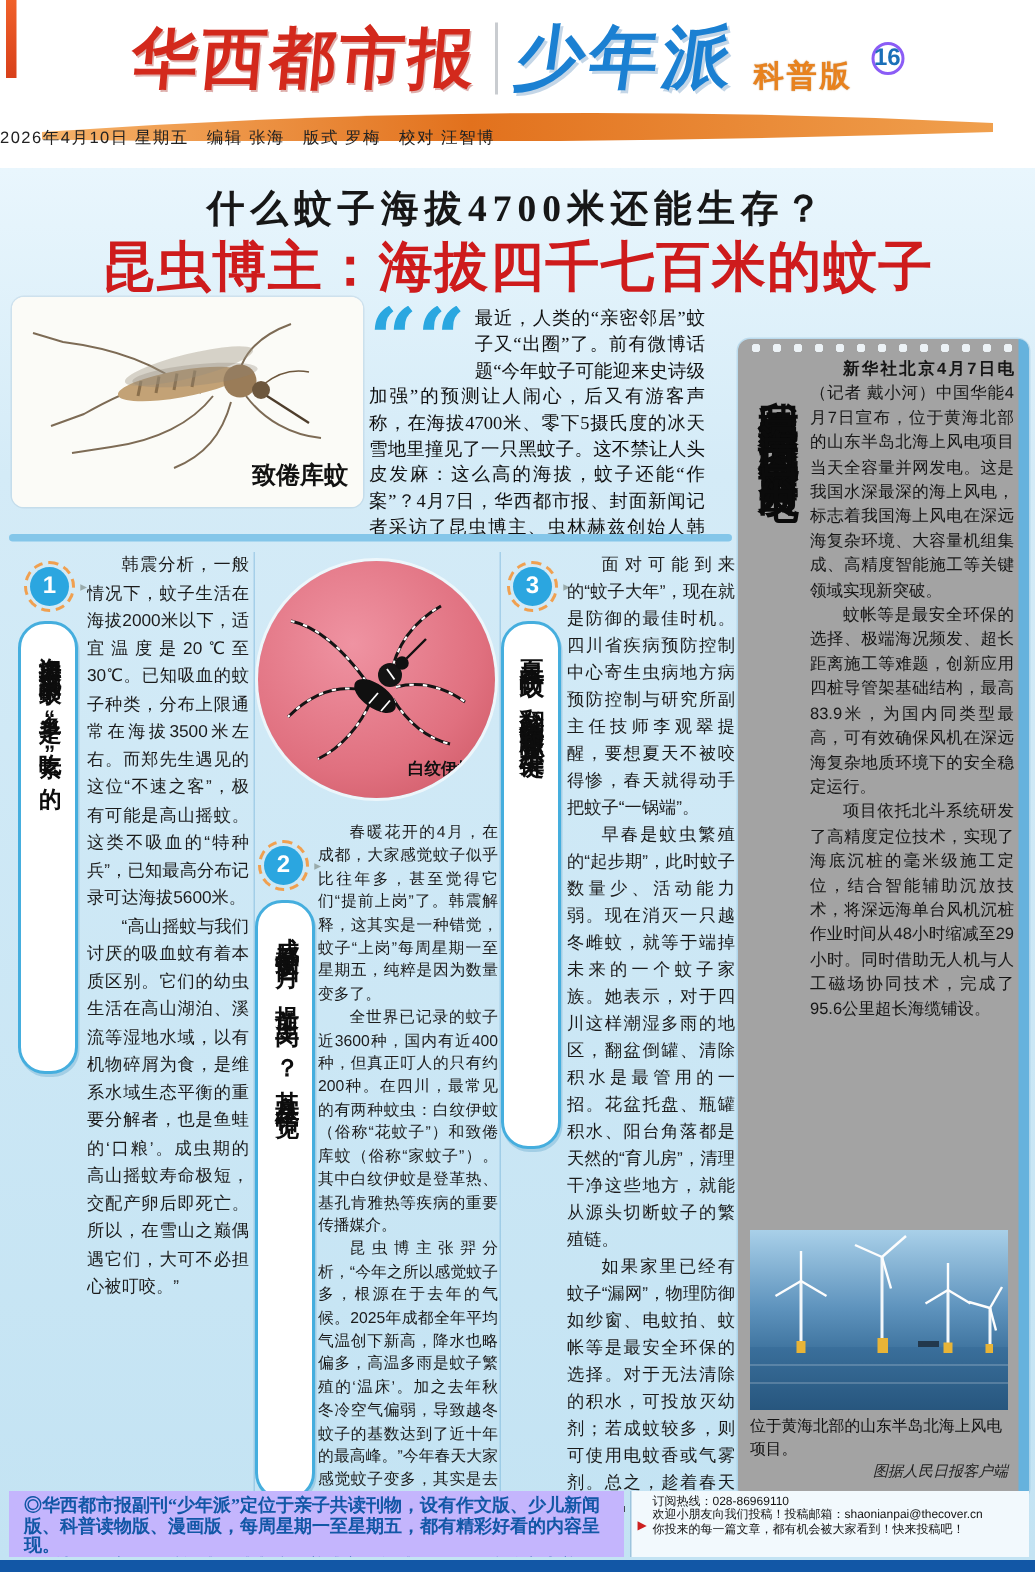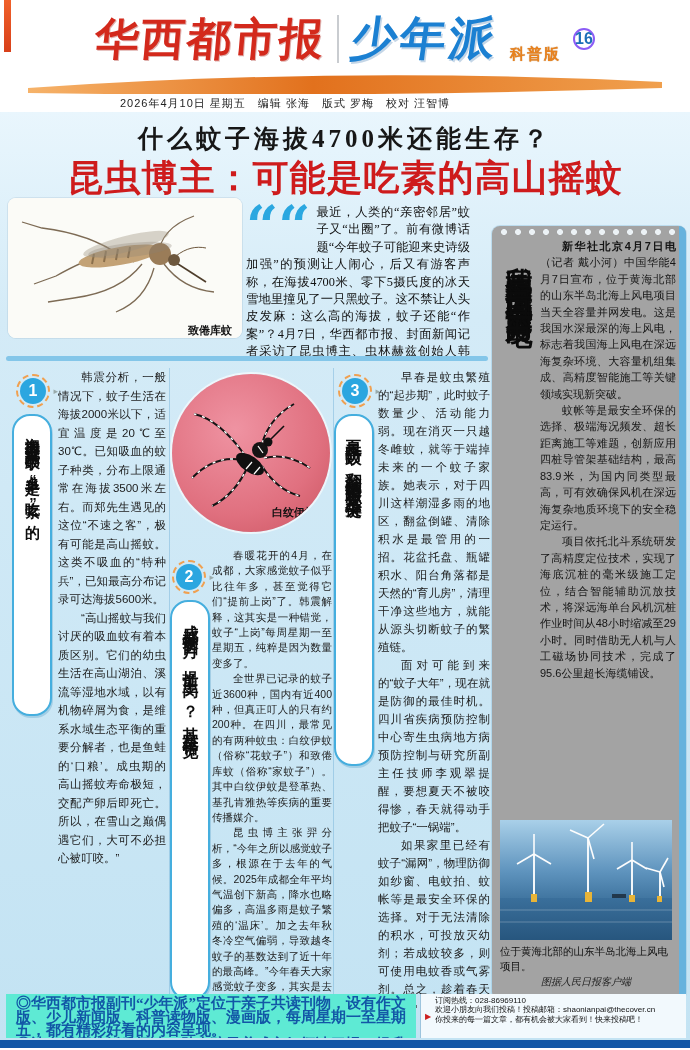--- a/index.html
+++ b/index.html
@@ -6,33 +6,33 @@
   html,body{width:690px;height:1050px;background:#fff;overflow:hidden}
   body{font-family:"Liberation Sans",sans-serif;position:relative;color:#1a1a1a}
   .abs{position:absolute}
 
   
   #corner-mark{left:4px;top:0;width:7px;height:52px;background:linear-gradient(#f0612a,#d8401a)}
   #masthead{left:0;top:8px;width:690px;display:flex;align-items:center;justify-content:center;gap:12px}
   .paper-name{font-family:"DejaVu Serif","Liberation Serif",serif;font-weight:bold;font-size:44px;color:#d3291c;transform:skewX(-5deg);letter-spacing:2px;text-shadow:1px 1px 0 rgba(160,30,20,.35)}
   .mast-divider{width:2px;height:48px;background:#c9ccd0}
   .supplement-name{font-weight:900;font-size:46px;color:#1b80d2;transform:skewX(-8deg);letter-spacing:3px;text-shadow:2px 2px 0 rgba(20,90,160,.25)}
-  .edition-tag{font-weight:bold;font-size:15px;color:#e8821e;letter-spacing:2px;align-self:flex-end;margin-bottom:6px;text-shadow:0 0 1px #b85;}
+  .edition-tag{font-weight:bold;font-size:20px;color:#e8821e;letter-spacing:2px;align-self:flex-end;margin-bottom:6px;text-shadow:0 0 1px #b85;}
   .page-badge{align-self:flex-end;margin-bottom:20px;width:22px;height:22px;border:2px solid #8b5cf6;border-radius:50%;color:#1b6fb8;font-weight:bold;font-size:16px;display:flex;align-items:center;justify-content:center}
   #swoosh{left:28px;top:74px;width:634px;height:20px}
-  #dateline{left:0;top:96px;width:570px;text-align:center;font-size:11px;letter-spacing:1px;color:#222}
+  #dateline{left:0;top:84px;width:570px;text-align:left;font-size:11px;letter-spacing:1px;color:#222}
 
   
   #main-bg{left:0;top:112px;width:690px;height:928px;background:linear-gradient(180deg,#e9f6fd 0%,#d4ebf7 22%,#c3e3f3 100%)}
   #kicker{left:0;top:122px;width:690px;text-align:center;font-family:"Liberation Serif",serif;font-weight:600;font-size:25px;letter-spacing:4px;color:#171717}
   #main-headline{left:0;top:154px;width:690px;text-align:center;font-weight:900;font-size:36px;letter-spacing:1px;color:#ce1b1c}
 
   
   #photo-culex{left:8px;top:198px;width:234px;height:140px;background:#fcfcf9;border-radius:8px;overflow:hidden;box-shadow:0 0 0 1px rgba(150,180,200,.25)}
-  #photo-culex .cap{position:absolute;right:10px;bottom:0;font-size:11px;font-weight:bold;color:#111}
+  #photo-culex .cap{position:absolute;right:10px;bottom:10px;font-size:16px;font-weight:bold;color:#111}
   #lead-quote{left:246px;top:204px;width:224px;height:152px;font-family:"Liberation Serif",serif;font-size:12.3px;line-height:17.4px;text-align:justify;color:#101010;overflow:hidden}
   #lead-quote .qmark{float:left;font-family:"DejaVu Serif",serif;font-size:56px;line-height:40px;color:#2aa7e0;margin:2px 6px 0 0;font-weight:bold}
   #lead-divider{left:6px;top:356px;width:482px;height:5px;background:#84c6e9;border-radius:3px}
   .vrule{width:1px;top:368px;height:634px;background:rgba(110,175,215,.45)}
 
   
   .sec-badge{width:34px;height:34px;border-radius:50%;border:2px dashed #f0a050;background:transparent;display:flex;align-items:center;justify-content:center}
   .sec-badge .n{width:26px;height:26px;border-radius:50%;background:#2ba6e0;color:#fff;font-weight:bold;font-size:16px;display:flex;align-items:center;justify-content:center}
   .sec-badge .ptr{position:absolute;right:-10px;top:10px;font-size:9px;color:#9aa}
   .pill{background:#fff;border:2px solid #45aede;border-radius:18px;font-weight:900;color:#0d0d0d;padding:10px 0;display:flex;justify-content:center;overflow:hidden;box-shadow:1px 2px 0 rgba(90,160,200,.35)}
@@ -55,24 +55,24 @@
 
   
   #sidebar{left:492px;top:226px;width:194px;height:774px;background:#a3a3a3;border-radius:8px;box-shadow:0 0 0 1px rgba(140,190,220,.4)}
   #sidebar .edge{position:absolute;right:0;top:0;width:7px;height:100%;background:#66b2dd;border-radius:0 8px 8px 0}
   #sidebar .perf{position:absolute;left:6px;top:2px;width:180px;height:8px;background:radial-gradient(circle 3px at 6px 4px,#f4fbff 95%,transparent) 0 0/14px 8px repeat-x;opacity:.9}
   #sidebar-title{position:absolute;left:5px;top:20px;width:40px;height:742px;font-size:27px;font-weight:900;letter-spacing:3px;color:#0b0b0b;writing-mode:vertical-rl;text-orientation:upright;overflow:hidden}
   #sidebar-body{position:absolute;left:48px;top:12px;width:136px;height:578px;font-size:11px;line-height:16.4px;text-align:justify;color:#151515;overflow:hidden}
   #sidebar-body p{text-indent:2em}
   #sidebar-photo{position:absolute;left:8px;top:594px;width:172px;height:120px;overflow:hidden}
   #sidebar-caption{position:absolute;left:8px;top:718px;width:172px;font-size:10.5px;line-height:15px;color:#111}
-  #sidebar-caption .cr{display:block;text-align:center;font-family:"Liberation Serif",serif;font-style:italic;font-size:10px;color:#222}
-
-  
-  #footer-left{left:6px;top:994px;width:410px;height:44px;background:#5eead4;color:#1257a6;font-family:"Liberation Serif",serif;font-weight:bold;font-size:15px;line-height:13.5px;padding:3px 10px;overflow:hidden}
+  #sidebar-caption .cr{display:block;text-align:right;font-family:"Liberation Serif",serif;font-style:italic;font-size:10px;color:#222}
+
+  
+  #footer-left{left:6px;top:994px;width:410px;height:44px;background:#c4b5fd;color:#1257a6;font-family:"Liberation Serif",serif;font-weight:bold;font-size:12px;line-height:13.5px;padding:3px 10px;overflow:hidden}
   #footer-left .c{text-align:center}
   #footer-right{left:420px;top:994px;width:266px;height:44px;background:#f2f9fd;border-left:1px solid #9cc4dd;font-size:8px;line-height:9.4px;color:#111;padding:2px 4px 2px 14px;overflow:hidden}
   #footer-right .arrow{position:absolute;left:4px;top:18px;color:#cc2020;font-size:8px}
   #bottom-bar{left:0;top:1040px;width:690px;height:8px;background:#1257a6}
 </style>
 </head>
 <body>
 
 <div class="abs" id="corner-mark"></div>
 
@@ -95,21 +95,21 @@
     </defs>
     <path d="M0 14 Q317 -8 634 8 L634 14 Q317 24 0 19 Z" fill="url(#og)"></path>
   </svg>
 </div>
 
 <div class="abs" id="dateline">2026年4月10日 星期五　编辑 张海　版式 罗梅　校对 汪智博</div>
 
 <div class="abs" id="main-bg"></div>
 
 <div class="abs" id="kicker">什么蚊子海拔4700米还能生存？</div>
-<div class="abs" id="main-headline">昆虫博主：可能是吃素的高山摇蚊</div>
+<div class="abs" id="main-headline">昆虫博主：海拔四千七百米的蚊子</div>
 
 <div class="abs" id="photo-culex">
   <svg width="234" height="140" viewBox="0 0 234 140">
     <rect width="234" height="140" fill="#fbfbf7"></rect>
     <g stroke="#7d6b55" stroke-width="1.3" fill="none">
       <path d="M118 62 C96 44 66 34 34 30 L14 24"></path>
       <path d="M126 64 C104 50 80 60 48 78 L26 86"></path>
       <path d="M134 66 C120 84 96 96 66 100 L40 104"></path>
       <path d="M150 62 C150 40 164 26 186 18"></path>
       <path d="M156 66 C168 82 186 92 206 94"></path>
@@ -203,22 +203,22 @@
 </div>
 
 <div class="abs sec-badge" id="sec3-badge">
   <span class="n">3</span>
   <span class="ptr">▸</span>
 </div>
 <div class="abs pill" id="pill3">
   <span class="t">夏季防蚊 翻盆倒罐清除积水是关键</span>
 </div>
 <div class="abs colbody" id="col3-text">
+  <p>面对可能到来的“蚊子大年”，现在就是防御的最佳时机。四川省疾病预防控制中心寄生虫病地方病预防控制与研究所副主任技师李观翠提醒，要想夏天不被咬得惨，春天就得动手把蚊子“一锅端”。</p>
   <p>早春是蚊虫繁殖的“起步期”，此时蚊子数量少、活动能力弱。现在消灭一只越冬雌蚊，就等于端掉未来的一个蚊子家族。她表示，对于四川这样潮湿多雨的地区，翻盆倒罐、清除积水是最管用的一招。花盆托盘、瓶罐积水、阳台角落都是天然的“育儿房”，清理干净这些地方，就能从源头切断蚊子的繁殖链。</p>
-  <p>面对可能到来的“蚊子大年”，现在就是防御的最佳时机。四川省疾病预防控制中心寄生虫病地方病预防控制与研究所副主任技师李观翠提醒，要想夏天不被咬得惨，春天就得动手把蚊子“一锅端”。</p>
   <p>如果家里已经有蚊子“漏网”，物理防御如纱窗、电蚊拍、蚊帐等是最安全环保的选择。对于无法清除的积水，可投放灭幼剂；若成蚊较多，则可使用电蚊香或气雾剂。总之，趁着春天蚊虫尚未大规模暴发，赶紧行动起来，给家里的环境做个“大扫除”吧！</p>
 
 </div>
 
 <div class="abs" id="sidebar">
   <div class="perf"></div>
   <div class="edge"></div>
   <div id="sidebar-title">我国水深最深海上风电项目全容量并网发电</div>
   <div id="sidebar-body">
     <p><b>新华社北京4月7日电</b><span>（记者 戴小河）中国华能4月7日宣布，位于黄海北部的山东半岛北海上风电项目当天全容量并网发电。这是我国水深最深的海上风电，标志着我国海上风电在深远海复杂环境、大容量机组集成、高精度智能施工等关键领域实现新突破。</span></p>

